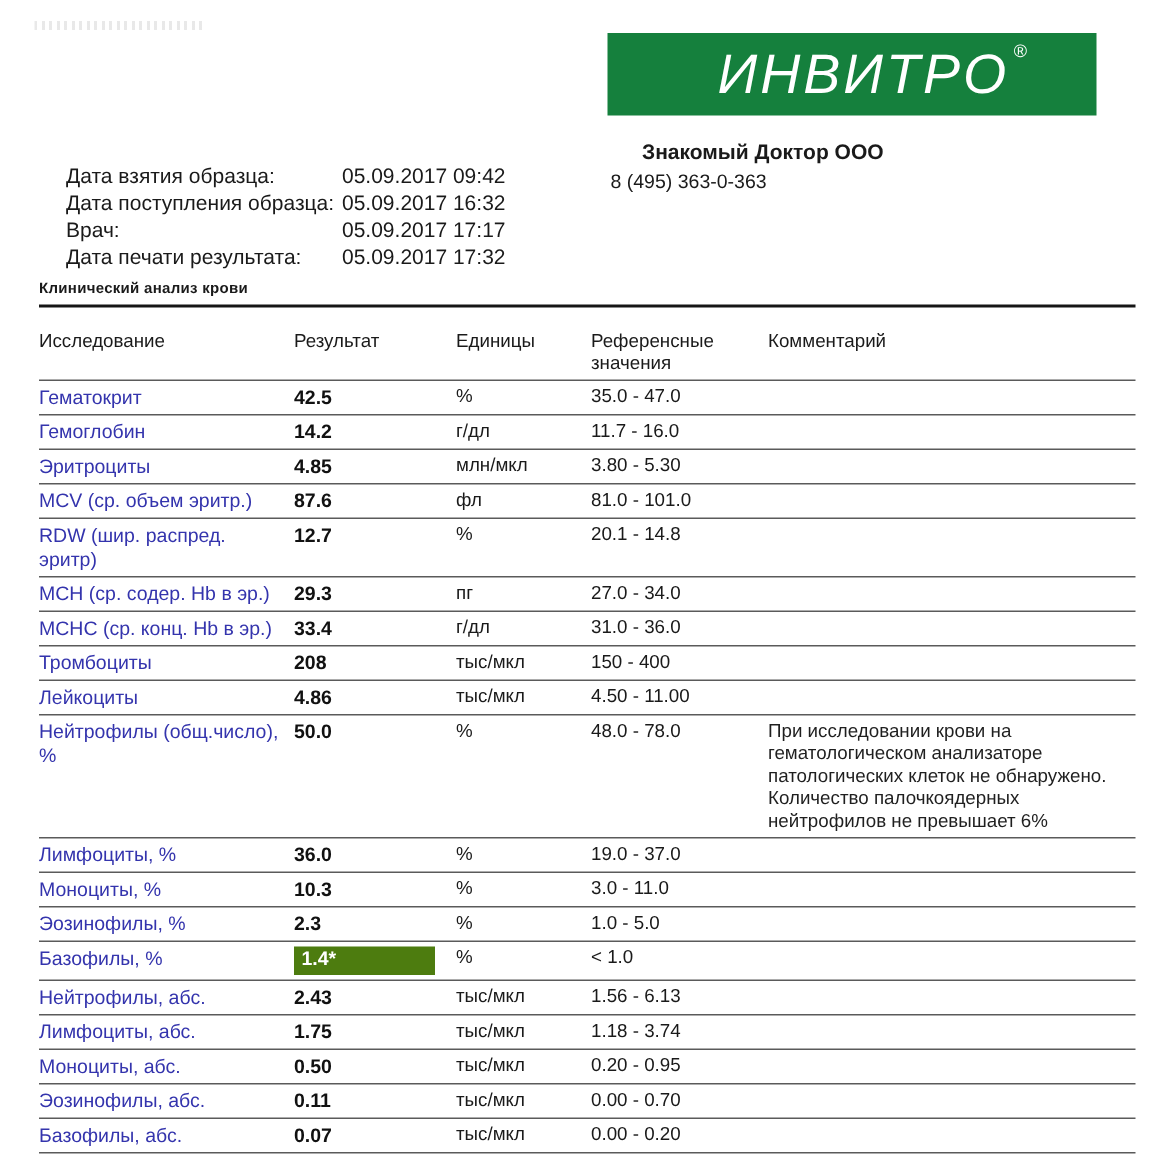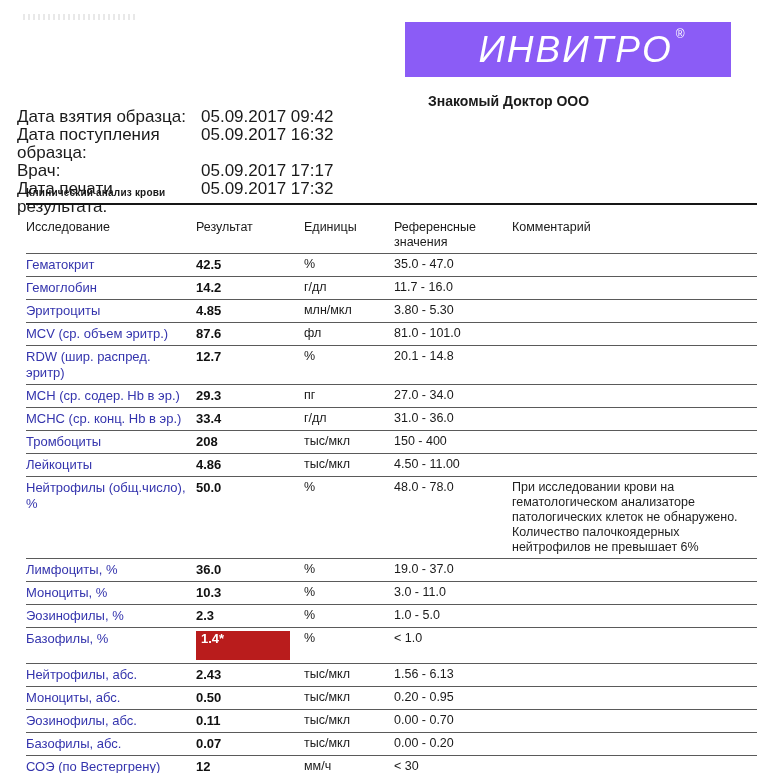--- a/index.html
+++ b/index.html
@@ -17,21 +17,21 @@
     position: absolute; left: 23px; top: 14px;
     width: 112px; height: 6px;
     background: repeating-linear-gradient(90deg, #e3e3e3 0 2px, transparent 2px 5px);
     opacity: .8;
   }
 
   
   .banner {
     position: absolute; left: 405px; top: 22px;
     width: 326px; height: 55px;
-    background: #8b5cf6;
+    background: #15803d;
     display: flex; align-items: center; justify-content: center;
   }
   .logo-text {
     color: #ffffff;
     font-style: italic;
     font-size: 37px;
     letter-spacing: 2px;
     padding-left: 26px;
     white-space: nowrap;
   }
@@ -41,21 +41,21 @@
     font-style: normal;
     vertical-align: top;
     position: relative; top: -2px; left: 3px;
   }
 
   
   .org { position: absolute; left: 407px; top: 92px; font-size: 13px; line-height: 18px; }
   .org .org-name { font-weight: bold; font-size: 14px; margin-bottom: 2px; margin-left: 21px; }
 
   
-  .dates { position: absolute; left: 17px; top: 108px; font-size: 17px; }
+  .dates { position: absolute; left: 44px; top: 108px; font-size: 14px; }
   .dates .drow { display: grid; grid-template-columns: 184px auto; line-height: 18px; }
 
   
   .main { position: absolute; left: 26px; top: 187px; width: 731px; }
   .report-title { font-weight: bold; font-size: 10px; margin-bottom: 5px; letter-spacing: .2px; }
 
   table.results {
     width: 100%;
     border-collapse: collapse;
     border-top: 2px solid #161616;
@@ -77,37 +77,38 @@
 
   .col-name  { width: 170px; }
   .col-res   { width: 108px; }
   .col-units { width: 90px;  }
   .col-ref   { width: 118px; }
   .col-com   { width: auto;  }
 
   td .tname { color: #3434ad; font-size: 13px; }
   td .tres  { font-weight: bold; font-size: 13px; color: #111; }
   td .tres.flag {
-    background: #b91c1c; color: #ffffff;
+    background: #4d7c0f; color: #ffffff;
     display: inline-block; min-width: 94px;
-    padding: 1px 5px 14px 5px; line-height: 14px;
+    padding: 1px 5px 4px 5px; line-height: 14px;
   }
   td.c-comment { font-size: 10.5px; line-height: 12.5px; color: #1f1f1f; padding-top: 4px; }
 </style>
 </head>
 <body>
 
 <div class="faint-strip"></div>
 
 <div class="banner">
   <span class="logo-text"><span>ИНВИТРО</span><span class="logo-reg">®</span></span>
 </div>
 
 <div class="org">
   <div class="org-name">Знакомый Доктор ООО</div>
+  <div>8 (495) 363-0-363</div>
 </div>
 
 <div class="dates">
   <div class="drow">
     <span>Дата взятия образца:</span>
     <span>05.09.2017 09:42</span>
   </div>
   <div class="drow">
     <span>Дата поступления образца:</span>
     <span>05.09.2017 16:32</span>
@@ -242,20 +243,27 @@
     <td class="c-comment"></td>
   </tr>
         <tr>
     <td class="c-name"><span class="tname">Нейтрофилы, абс.</span></td>
     <td class="c-res"><span class="tres">2.43</span></td>
     <td class="c-units">тыс/мкл</td>
     <td class="c-ref">1.56 - 6.13</td>
     <td class="c-comment"></td>
   </tr>
         <tr>
+    <td class="c-name"><span class="tname">Лимфоциты, абс.</span></td>
+    <td class="c-res"><span class="tres">1.75</span></td>
+    <td class="c-units">тыс/мкл</td>
+    <td class="c-ref">1.18 - 3.74</td>
+    <td class="c-comment"></td>
+  </tr>
+        <tr>
     <td class="c-name"><span class="tname">Моноциты, абс.</span></td>
     <td class="c-res"><span class="tres">0.50</span></td>
     <td class="c-units">тыс/мкл</td>
     <td class="c-ref">0.20 - 0.95</td>
     <td class="c-comment"></td>
   </tr>
         <tr>
     <td class="c-name"><span class="tname">Эозинофилы, абс.</span></td>
     <td class="c-res"><span class="tres">0.11</span></td>
     <td class="c-units">тыс/мкл</td>

